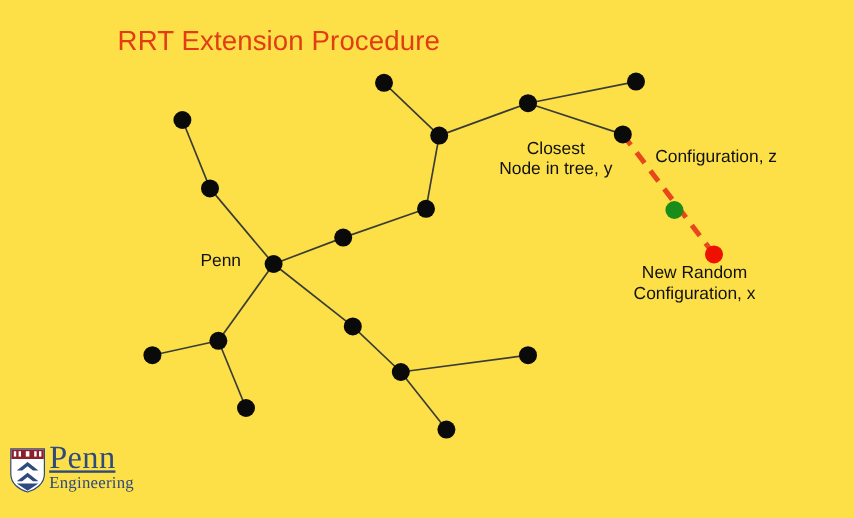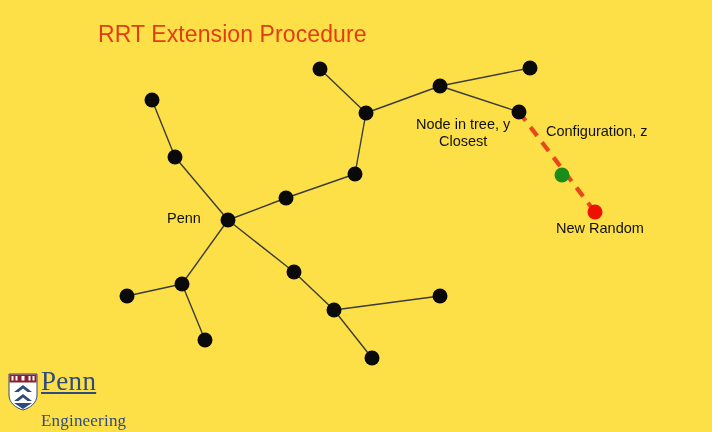--- a/index.html
+++ b/index.html
@@ -34,21 +34,21 @@
     position: absolute;
     color: #111111;
     font-size: 14.5px;
     line-height: 17px;
     white-space: nowrap;
   }
   .lbl.center { text-align: center; }
   #lbl-root    { left: 167px; top: 210px; }
   #lbl-closest { left: 416px; top: 116px; text-align: center; }
   #lbl-interp  { left: 546px; top: 123px; text-align: center; }
-  #lbl-newrand { left: 528px; top: 220px; text-align: center; margin-left: 28px; }
+  #lbl-newrand { left: 528px; top: 220px; text-align: center; }
 
   
   #logo {
     position: absolute;
     left: 8px;
     top: 371px;
     width: 142px;
     height: 50px;
   }
   #logo .shield-wrap {
@@ -64,24 +64,24 @@
   }
   #logo .penn {
     font-family: "Liberation Serif", serif;
     font-size: 27px;
     line-height: 27px;
     letter-spacing: 0.3px;
     text-decoration: underline;
   }
   #logo .eng {
     font-family: "Liberation Serif", serif;
-    font-size: 17px;
+    font-size: 14px;
     line-height: 16px;
     letter-spacing: 0.2px;
-    margin-top: 18px;
+    margin-top: 1px;
   }
 </style>
 </head>
 <body>
 
 <div id="slide">
 
   <div id="title">RRT Extension Procedure</div>
 
   <svg class="graph" id="graph-svg" viewBox="0 0 712 432" xmlns="http://www.w3.org/2000/svg">
@@ -127,30 +127,31 @@
       </g>
     <g id="special-layer">
         <circle cx="562" cy="175" r="7.5" fill="#1a8c1a"></circle>
         <circle cx="595" cy="212" r="7.5" fill="#ee1100"></circle>
       </g>
   </svg>
 
   <div class="lbl" id="lbl-root">Penn</div>
 
   <div class="lbl center" id="lbl-closest">
+    <div>Closest</div>
     <div>Node in tree, y</div>
-    <div>Closest</div>
   </div>
 
   <div class="lbl center" id="lbl-interp">
     <div>Configuration, z</div>
   </div>
 
   <div class="lbl center" id="lbl-newrand">
     <div>New Random</div>
+    <div>Configuration, x</div>
   </div>
 
   <div id="logo">
     <div class="shield-wrap">
       <svg viewBox="0 0 30 38" width="30" height="38" xmlns="http://www.w3.org/2000/svg">
         <path d="M1 1 H29 V22 C29 30 22 35 15 37 C8 35 1 30 1 22 Z" fill="#ffffff" stroke="#2f4a7c" stroke-width="1"></path>
         <path d="M1.5 1.5 H28.5 V9.5 H1.5 Z" fill="#8b1f2c"></path>
         <g fill="#ffffff">
           <rect x="3.5" y="3" width="2" height="4.5"></rect>
           <rect x="7.5" y="3" width="2" height="4.5"></rect>

